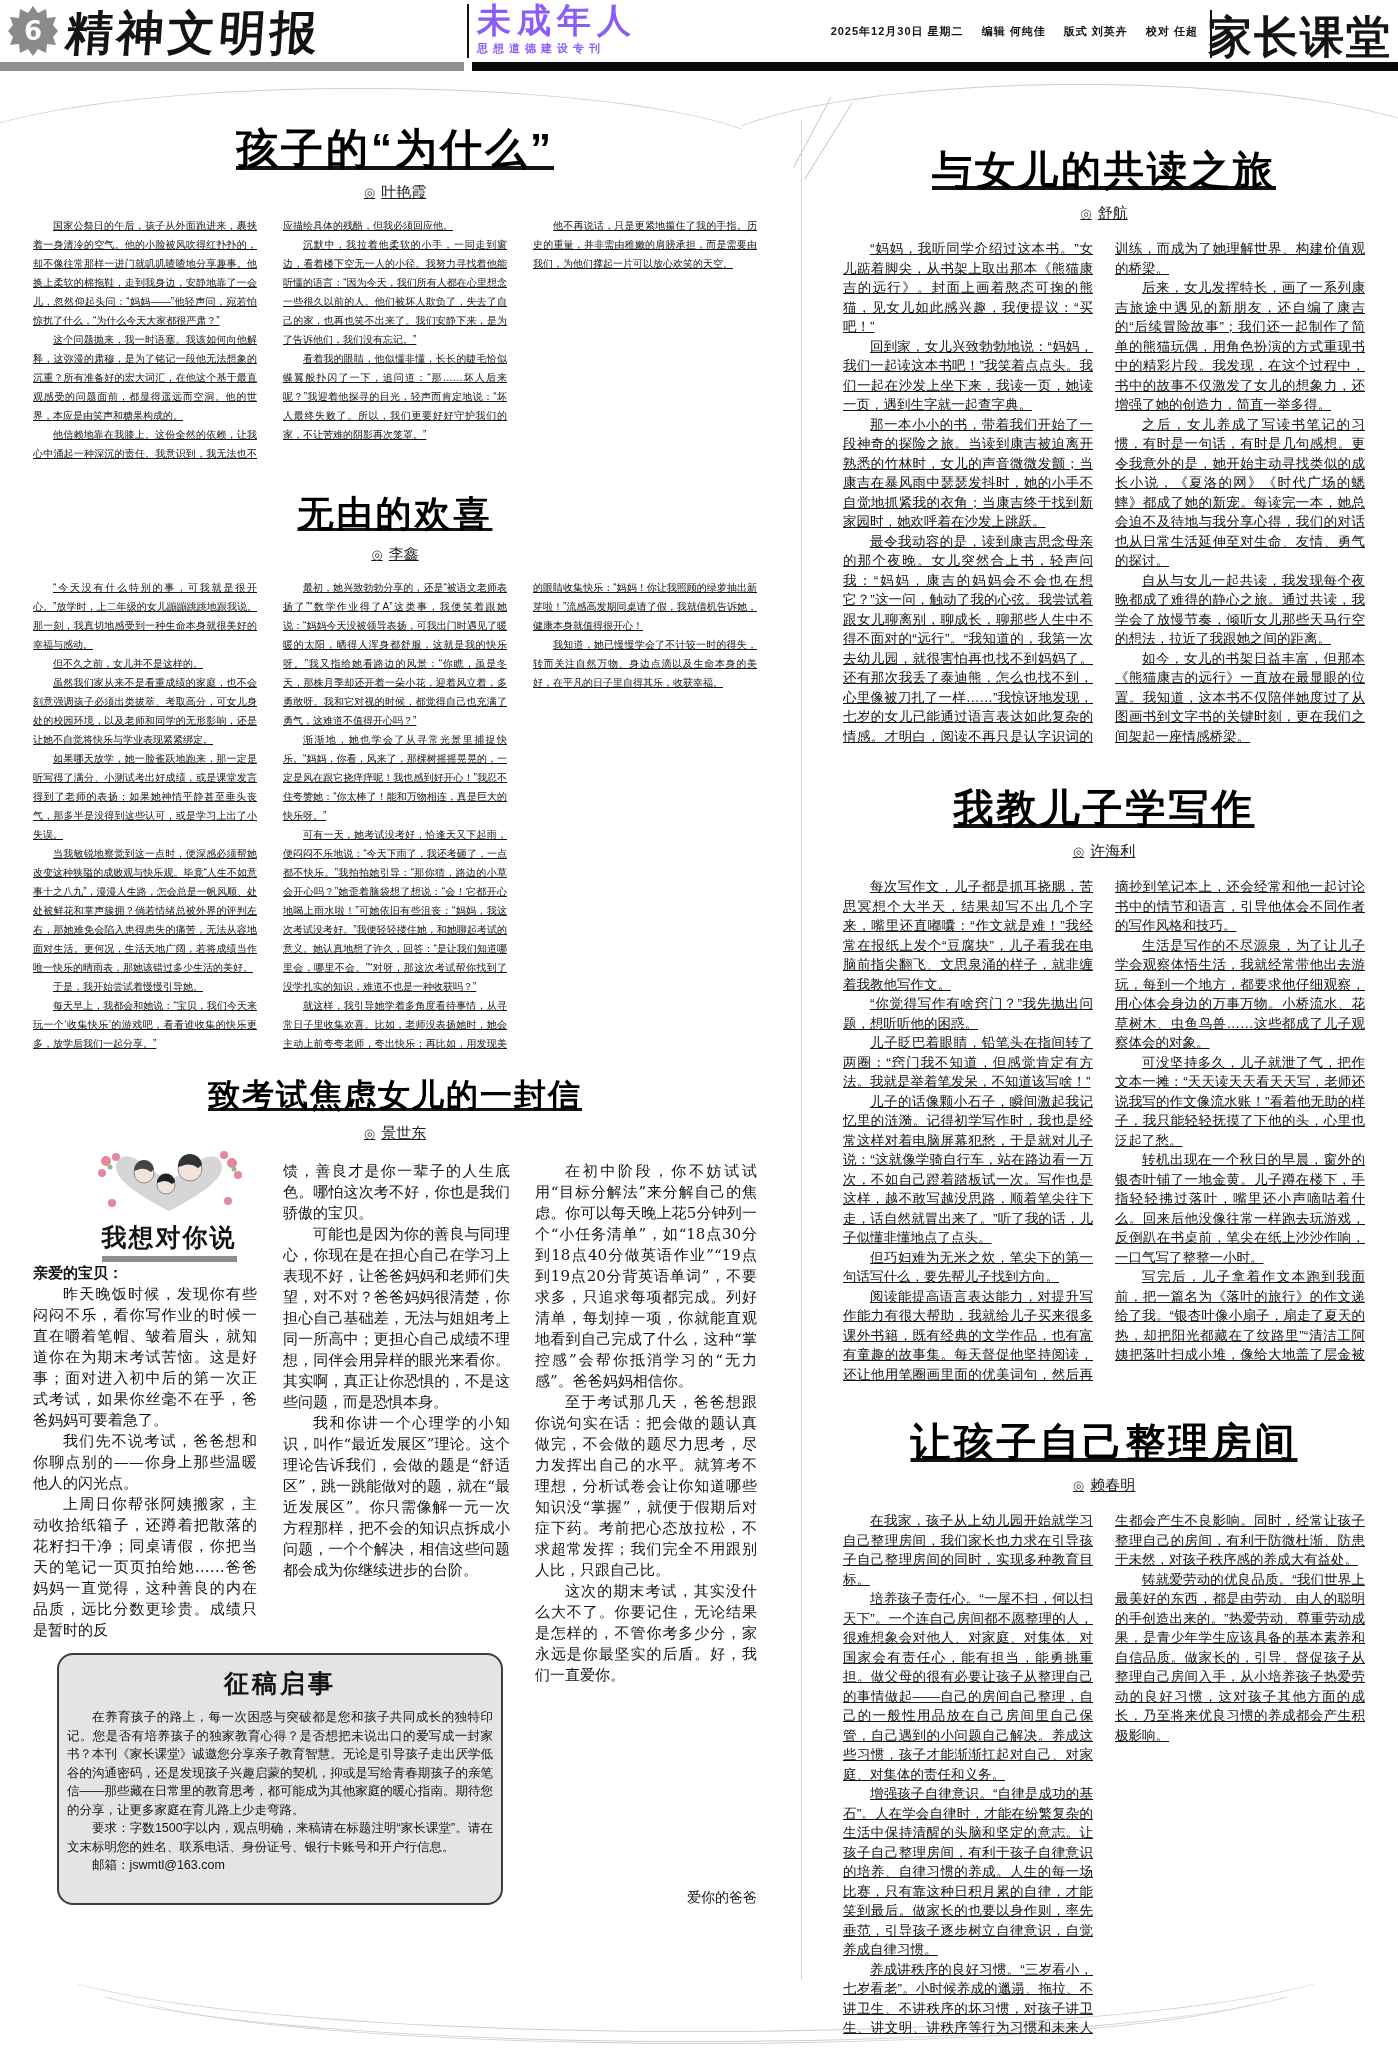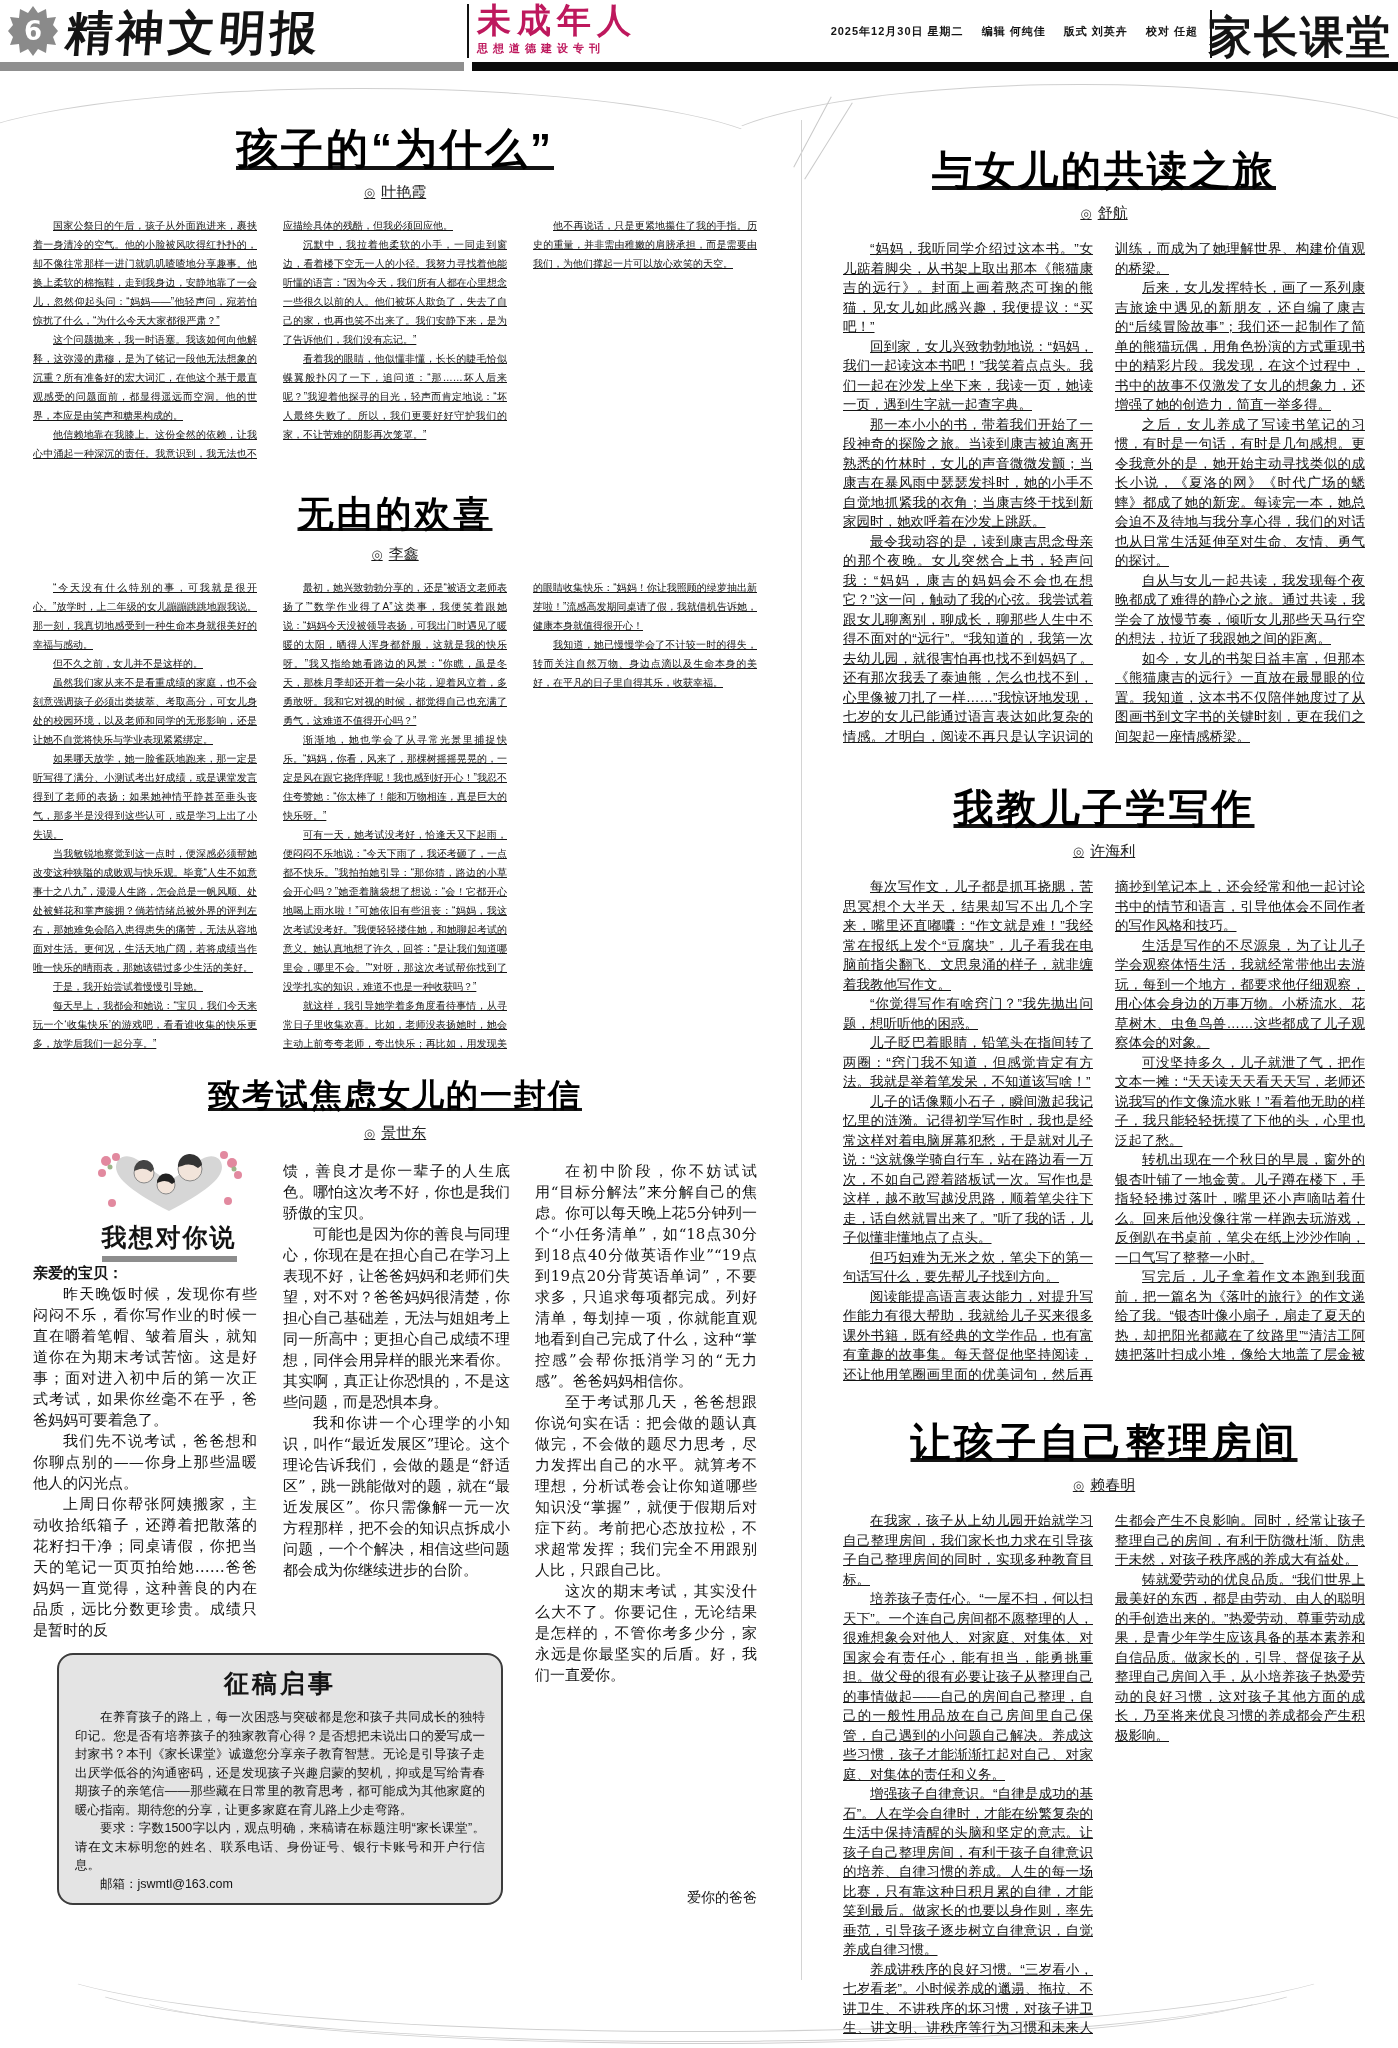--- a/index.html
+++ b/index.html
@@ -6,21 +6,21 @@
   body{width:1398px;height:2048px;position:relative;overflow:hidden;
        font-family:"Liberation Sans","DejaVu Sans",sans-serif;color:#141414;}
   
   .hdr{position:absolute;left:0;top:0;width:1398px;height:75px;}
   .badge{position:absolute;left:8px;top:6px;width:50px;height:50px;}
   .badge text{font:bold 26px "DejaVu Sans",sans-serif;fill:#fff;}
   .masthead{position:absolute;left:66px;top:2px;width:396px;height:56px;
     font-family:"DejaVu Serif","Liberation Serif",serif;font-weight:900;font-size:47px;
     letter-spacing:4px;transform:skewX(-4deg);white-space:nowrap;}
   .hdr-vline{position:absolute;left:467px;top:4px;width:2px;height:54px;background:#111;}
-  .edition{position:absolute;left:477px;top:2px;color:#be185d;}
+  .edition{position:absolute;left:477px;top:2px;color:#8b5cf6;}
   .edition-name{font-family:"DejaVu Serif",serif;font-weight:700;font-size:34px;letter-spacing:6px;line-height:36px;}
   .edition-sub{font-size:11px;letter-spacing:5px;font-weight:700;margin-top:3px;}
   .dateline{position:absolute;right:200px;top:24px;font-size:11px;font-weight:700;
     letter-spacing:1px;white-space:nowrap;}
   .dateline span{margin-left:14px;}
   .sec-vline{position:absolute;right:186px;top:10px;width:2px;height:48px;background:#111;}
   .section-title{position:absolute;right:6px;top:8px;font-family:"DejaVu Serif","Liberation Serif",serif;
     font-size:44px;font-weight:600;letter-spacing:2px;}
   .bar-gray{position:absolute;left:0;top:62px;width:464px;height:9px;background:#8f8f8f;}
   .bar-black{position:absolute;left:472px;top:62px;width:926px;height:9px;background:#0a0a0a;}
@@ -64,21 +64,21 @@
   .letter-col--mid .para:first-child{text-indent:0;}
   .letter-col--last{left:502px;top:10px;width:222px;height:724px;}
   .signature{position:absolute;left:502px;top:738px;width:222px;text-align:right;
     font-family:"DejaVu Serif",serif;font-size:14px;padding-right:34px;}
   
   .shuo{position:absolute;left:28px;top:0px;width:216px;height:104px;text-align:center;}
   .shuo-label{display:inline-block;font-family:"DejaVu Serif",serif;font-weight:900;
     font-size:25px;letter-spacing:2px;border-bottom:6px solid #8d8d8d;padding-bottom:2px;margin-top:2px;}
   
   .notice{position:absolute;left:24px;top:502px;width:446px;height:252px;background:#e4e4e4;
-    border:2px solid #3c3c3c;border-radius:16px;padding:10px 16px;box-sizing:border-box;}
+    border:2px solid #3c3c3c;border-radius:16px;padding:10px 8px;box-sizing:border-box;}
   .notice h3{margin:2px 0 8px 0;text-align:center;font-size:25px;letter-spacing:3px;}
   .notice .para{font-size:12.5px;line-height:18.5px;}
 </style>
 </head>
 <body>
 
 <div class="hdr">
   <svg class="badge" viewBox="0 0 50 50">
     <polygon fill="#8a8a8a" points="25,0 30,7 38,3 39,12 48,11 45,19 50,25 45,31 48,39 39,38 38,47 30,43 25,50 20,43 12,47 11,38 2,39 5,31 0,25 5,19 2,11 11,12 12,3 20,7"></polygon>
     <text x="25" y="34" text-anchor="middle">6</text>

